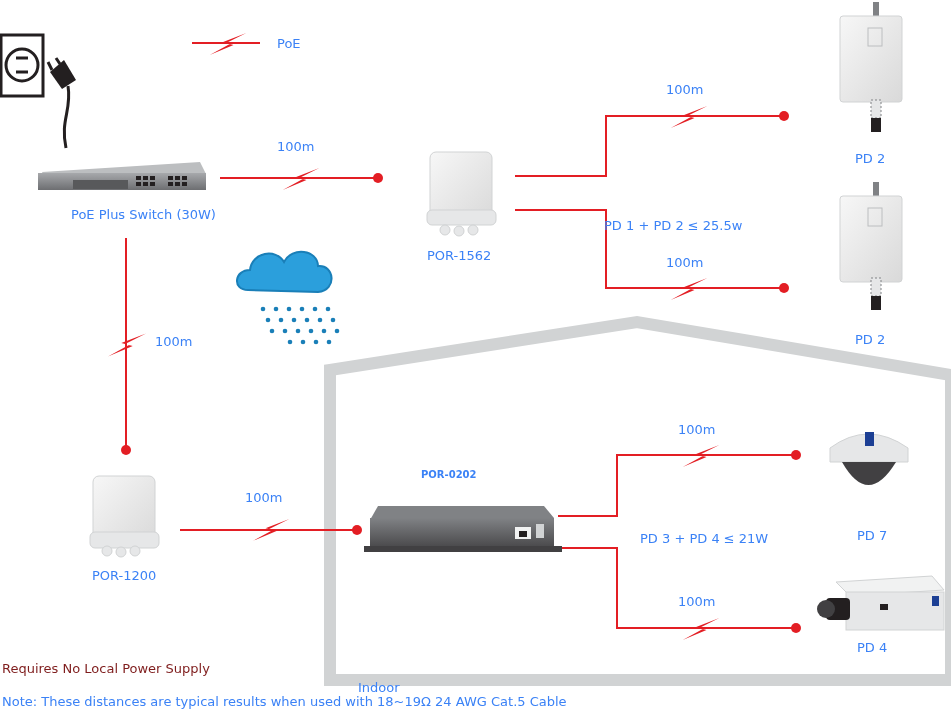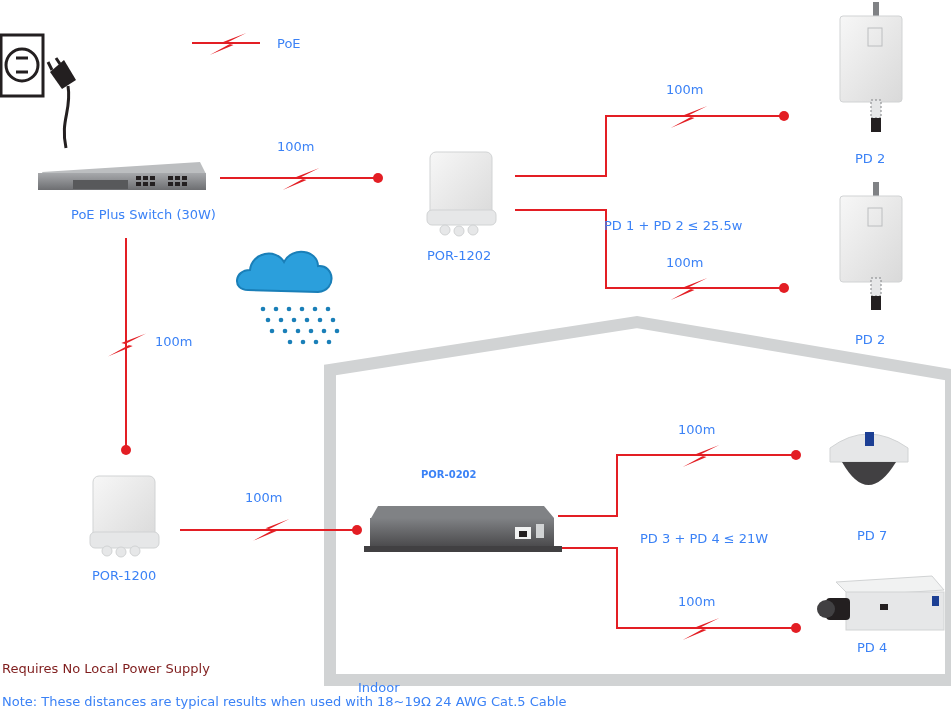--- a/index.html
+++ b/index.html
@@ -180,21 +180,21 @@
     <rect x="826" y="598" width="24" height="22" rx="4" fill="#231f20"></rect>
     <circle cx="826" cy="609" r="9" fill="#414042"></circle>
     <rect x="880" y="604" width="8" height="6" fill="#231f20"></rect>
     <rect x="932" y="596" width="7" height="10" fill="#1c3f94"></rect>
   </g>
 </svg>
 
 <span class="lbl" style="left:277px;top:36px;">PoE</span>
 
 <span class="lbl" style="left:48px;top:207px;margin-left:23px;">PoE Plus Switch (30W)</span>
-<span class="lbl" style="left:427px;top:248px;">POR-1202</span>
+<span class="lbl" style="left:427px;top:248px;">POR-1562</span>
 <span class="lbl" style="left:92px;top:568px;">POR-1200</span>
 <span class="lbl bold" style="left:421px;top:469px;">POR-0202</span>
 <span class="lbl" style="left:855px;top:151px;">PD 2</span>
 <span class="lbl" style="left:855px;top:332px;">PD 2</span>
 <span class="lbl" style="left:857px;top:528px;">PD 7</span>
 <span class="lbl" style="left:857px;top:640px;">PD 4</span>
 
 <span class="lbl" style="left:277px;top:139px;">100m</span>
 <span class="lbl" style="left:666px;top:82px;">100m</span>
 <span class="lbl" style="left:666px;top:255px;">100m</span>

